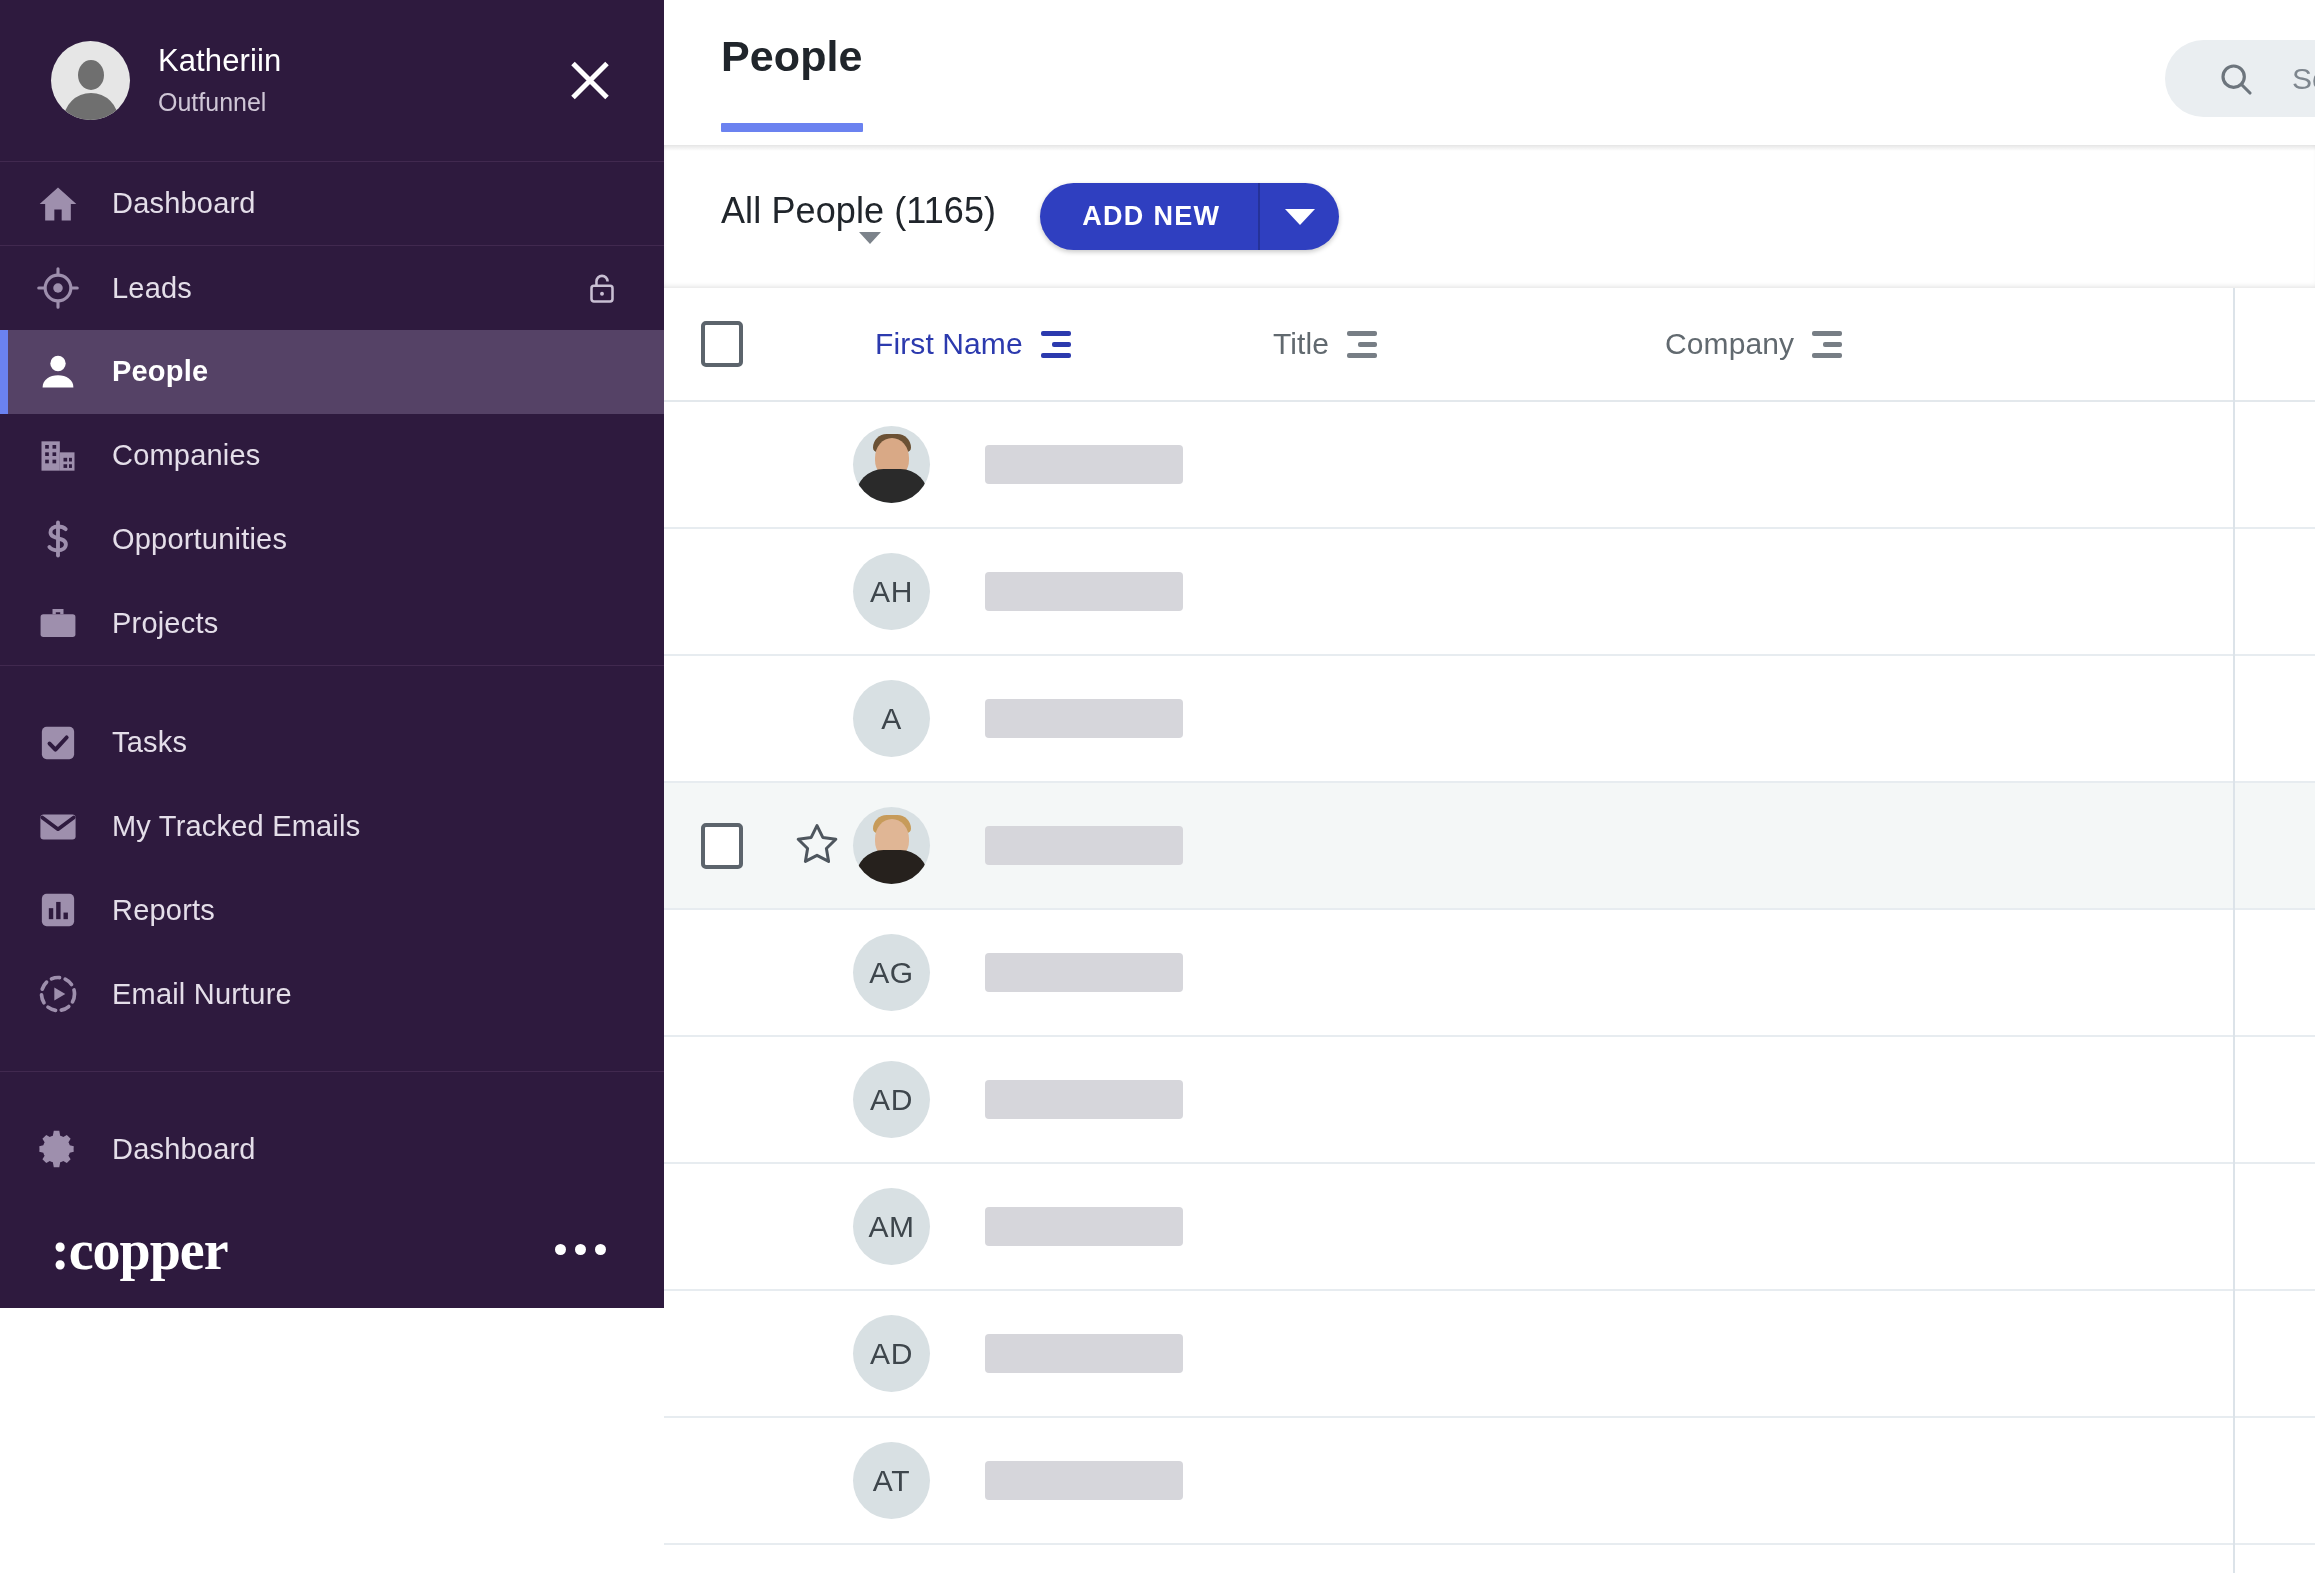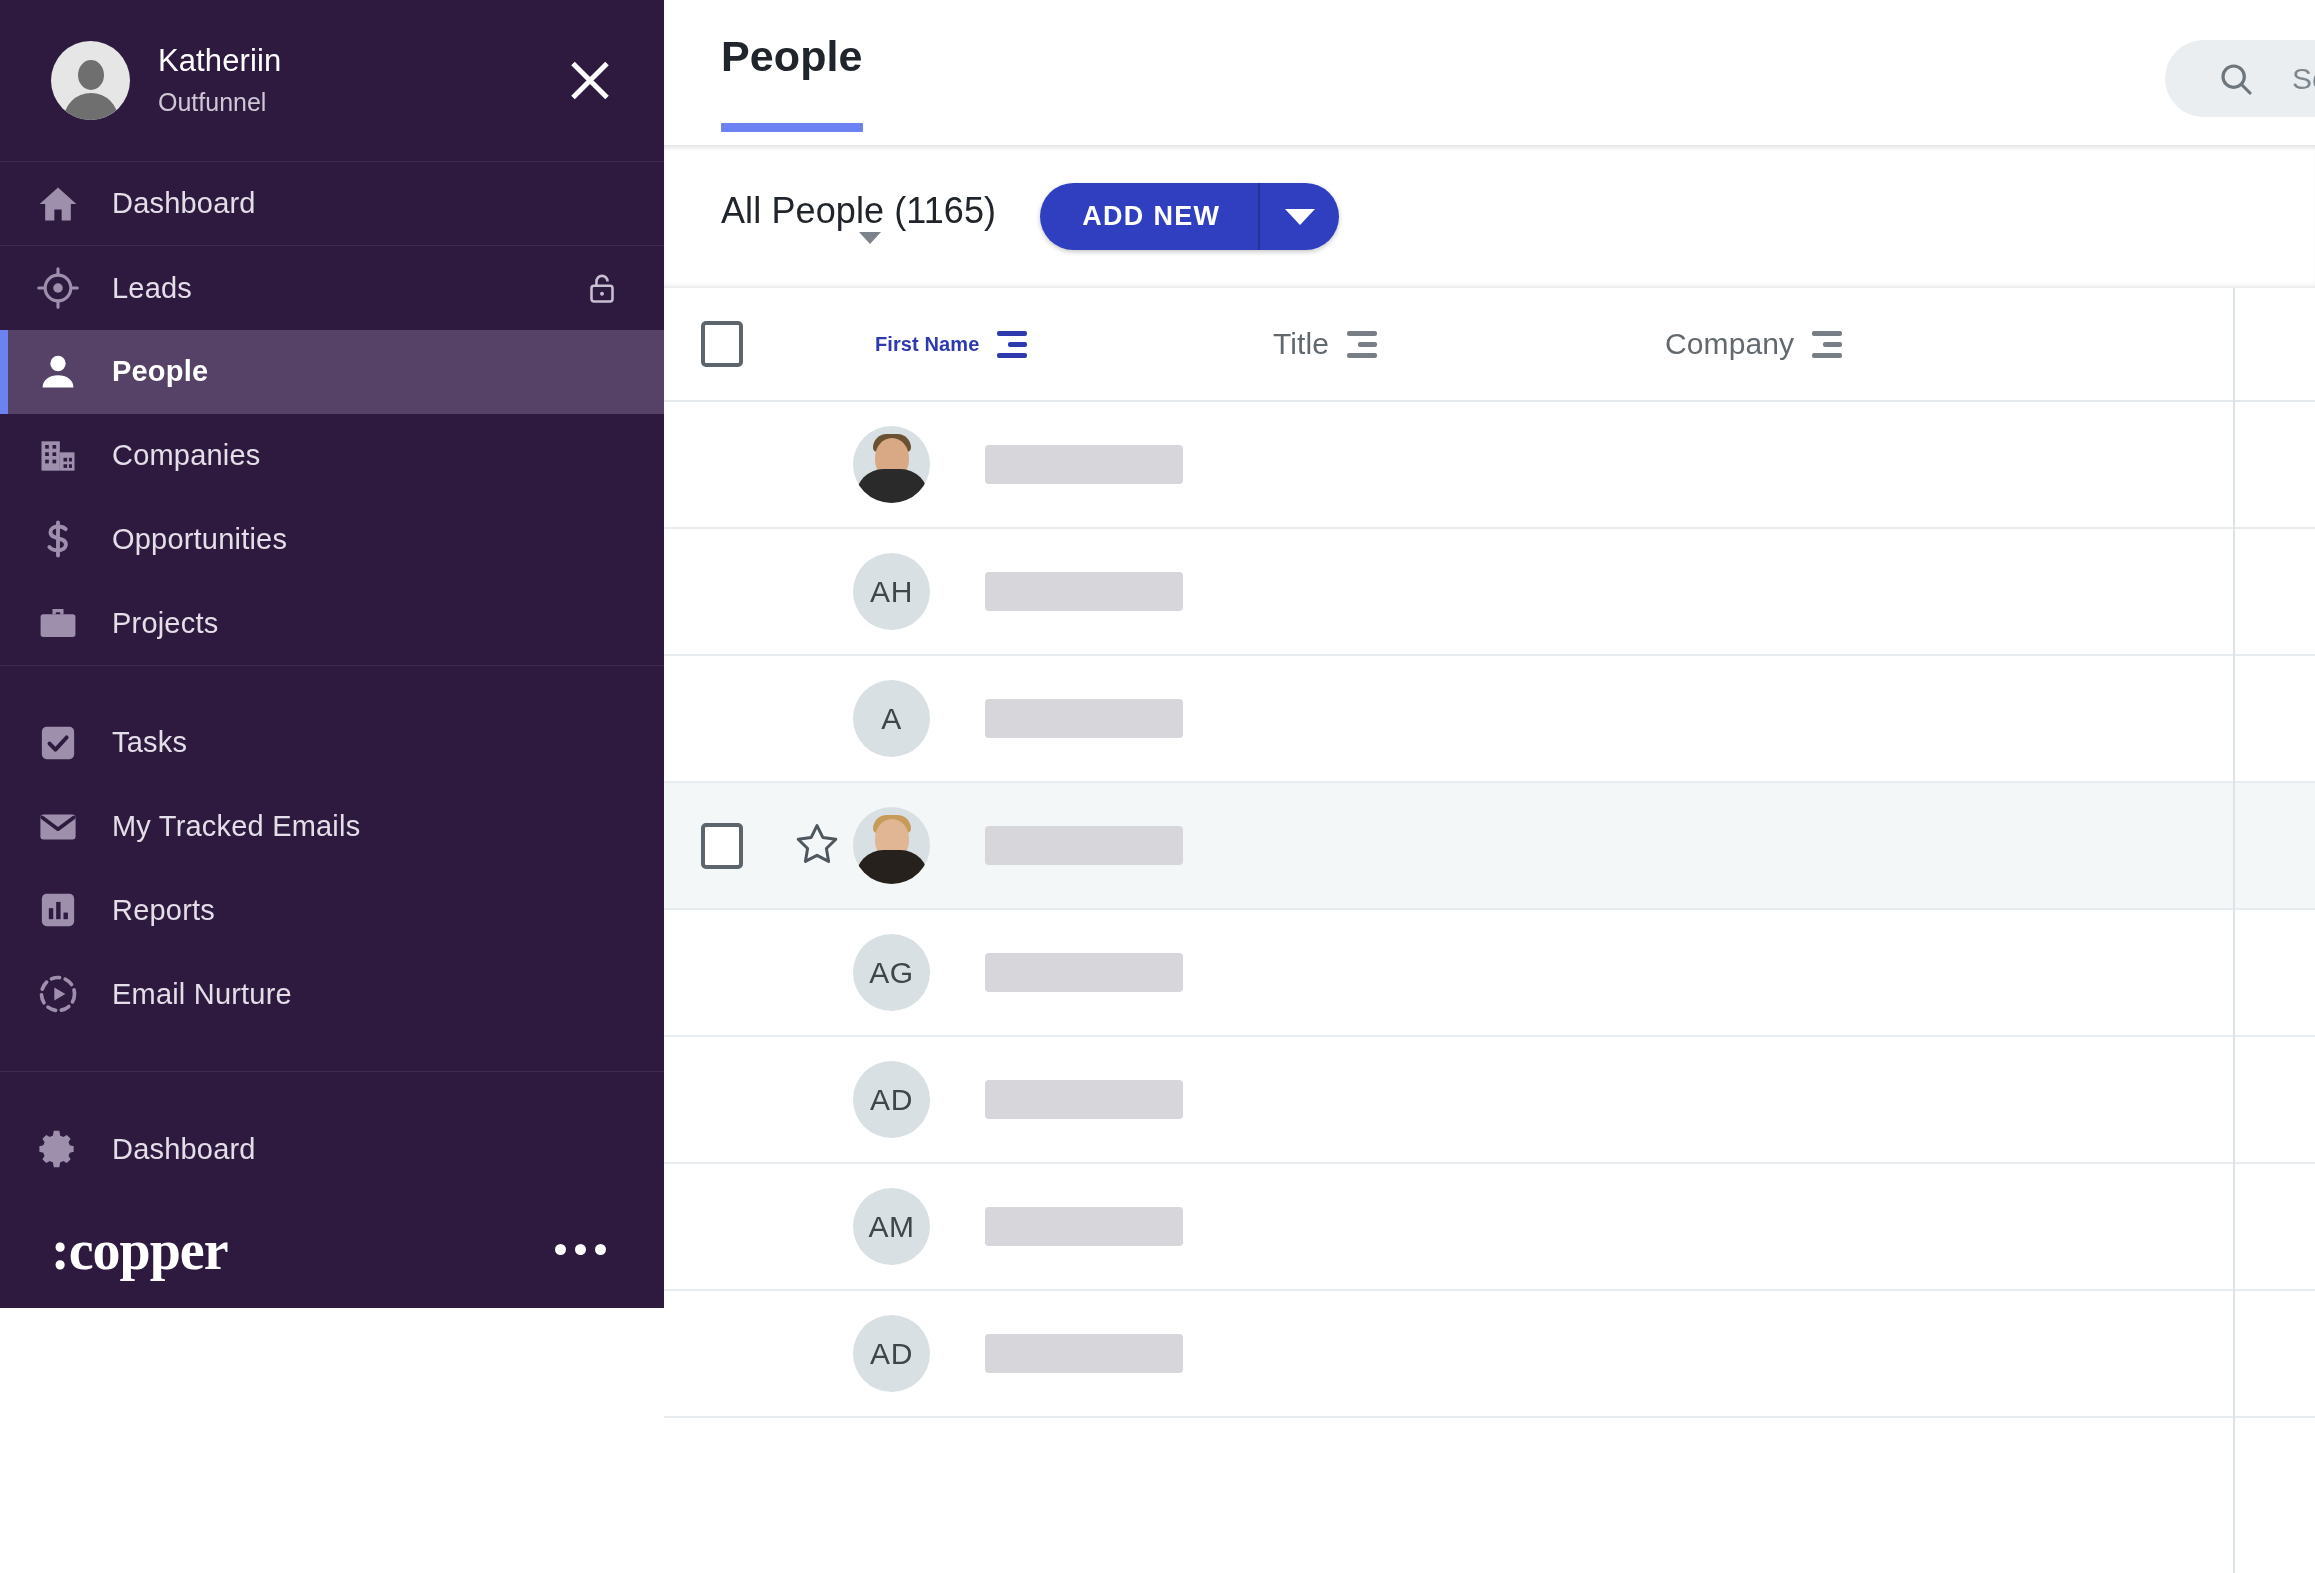--- a/index.html
+++ b/index.html
@@ -180,21 +180,21 @@
   }
   .th-check { width: 116px; display: flex; align-items: center; justify-content: center; }
   .chkbox {
     width: 42px; height: 46px; border: 4px solid #5C646C; border-radius: 5px;
     background: #fff; cursor: pointer;
   }
   .th-name {
     width: 467px; display: flex; align-items: center;
     padding-left: 95px;
   }
-  .th-name .txt { font-size: 20px; font-weight: bold; color: #2C3AAE; letter-spacing: 0.1px; }
+  .th-name .txt { font-size: 30px; font-weight: normal; color: #2C3AAE; letter-spacing: 0.1px; }
   .th-title { width: 396px; display: flex; align-items: center; padding-left: 26px; }
   .th-company { width: 396px; display: flex; align-items: center; padding-left: 22px; }
   .th-title .txt, .th-company .txt { font-size: 30px; color: #61696F; letter-spacing: 0.1px; }
   .sorticon { margin-left: 18px; display: flex; flex-direction: column; gap: 6px; align-items: flex-end; cursor: pointer; }
   .sorticon span { display: block; height: 5px; border-radius: 2px; }
   .sorticon.blue span { background: #2C3AAE; }
   .sorticon.gray span { background: #777E85; }
   .sorticon span:nth-child(1) { width: 30px; }
   .sorticon span:nth-child(2) { width: 19px; }
   .sorticon span:nth-child(3) { width: 30px; }
@@ -575,19 +575,27 @@
 
         <div class="trow">
           <div class="cell-check"></div>
           <div class="cell-star"></div>
           <div class="row-lead">
             <div class="av">AD</div>
             <div class="name-bar"></div>
           </div>
         </div>
 
+        <div class="trow">
+          <div class="cell-check"></div>
+          <div class="cell-star"></div>
+          <div class="row-lead">
+            <div class="av">AT</div>
+            <div class="name-bar"></div>
+          </div>
+        </div>
 
       </div>
     </div>
 
   </main>
 </div>
 
 
 </body></html>

